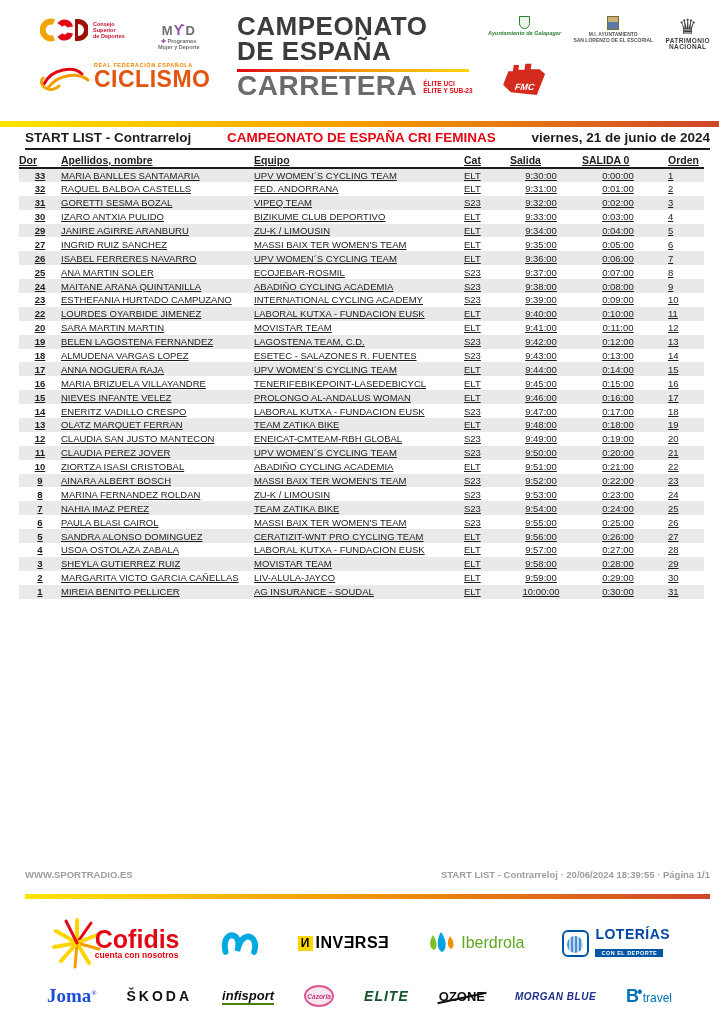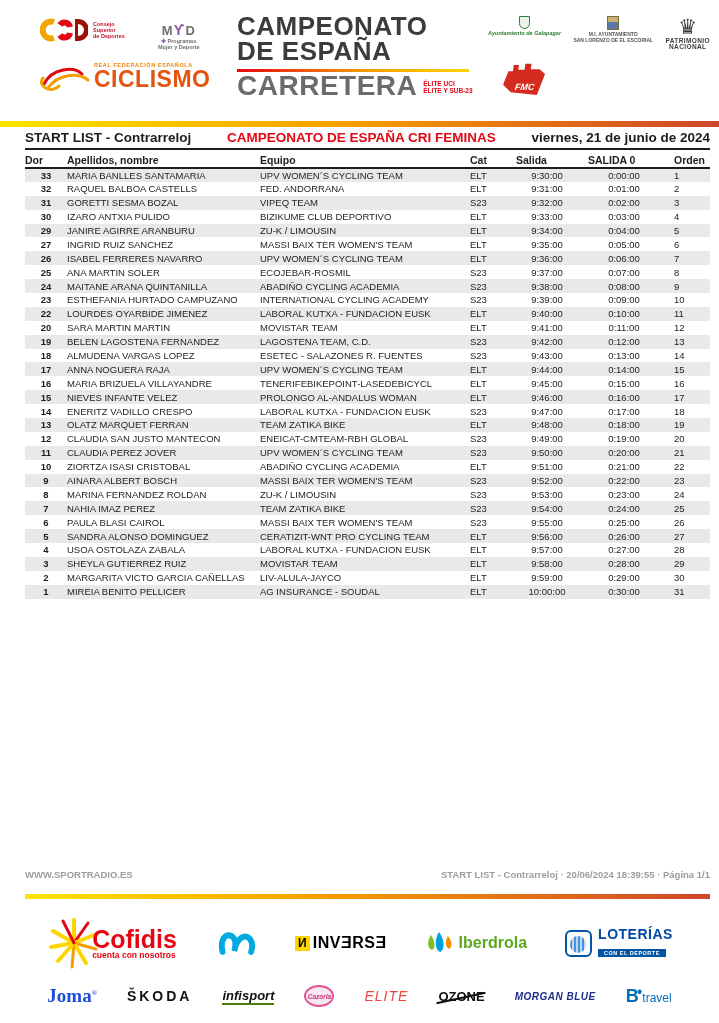--- a/index.html
+++ b/index.html
@@ -54,21 +54,21 @@
   
   #bar-top { left:0; top:121px; width:719px; height:6px;
     background:linear-gradient(90deg,#ffe500,#f59c00 50%,#d0452b); }
   #titlebar { left:25px; top:127px; width:685px; height:23px; border-bottom:2.5px solid #1d1d1b;
     display:flex; justify-content:space-between; align-items:center; }
   .tb-left { font-size:13.5px; font-weight:bold; color:#1d1d1b; }
   .tb-center { font-size:13.5px; font-weight:bold; color:#e30613; }
   .tb-right { font-size:13.5px; font-weight:bold; color:#1d1d1b; }
 
   
-  #startlist { left:25px; top:152px; width:685px; border-collapse:collapse; table-layout:fixed; }
+  #startlist { left:19px; top:152px; width:685px; border-collapse:collapse; table-layout:fixed;text-decoration:underline; }
   #startlist th { font-size:10.5px; font-weight:bold; text-align:left; height:16px;
     border-bottom:2px solid #1d1d1b; padding:0; }
   #startlist td { font-size:9.5px; height:13.9px; padding:0; white-space:nowrap; overflow:hidden; }
   #startlist tr.shade td { background:#e9e9e9; }
   .c0 { width:42px; text-align:center; font-weight:bold; }
   th.c0 { text-align:center; }
   .c1 { width:193px; }
   .c2 { width:208px; }
   .c3 { width:48px; padding-left:2px !important; }
   .c4 { width:72px; text-align:center; padding-right:10px !important; }
@@ -87,21 +87,21 @@
   #sponsors1 { left:0; top:912px; width:719px; height:62px; display:flex;
     justify-content:center; align-items:center; gap:38px; }
   .cofidis { display:flex; align-items:center; }
   .cofidis-txt { margin-left:-10px; }
   .cofidis-name { color:#e30613; font-size:25px; font-weight:bold; line-height:24px; }
   .cofidis-tag { color:#e30613; font-size:8.5px; font-weight:bold; line-height:9px; }
   .inverse { display:flex; align-items:center; gap:3px; }
   .inverse-box { width:15px; height:15px; background:#ffd500; color:#000; font-weight:bold;
     font-size:12px; display:flex; align-items:center; justify-content:center; }
   .inverse-name { font-size:16px; font-weight:bold; color:#000; letter-spacing:.5px; }
-  .iberdrola { display:flex; align-items:center; gap:4px;font-weight:bold; }
+  .iberdrola { display:flex; align-items:center; gap:4px; }
   .iberdrola-name { color:#5ea81e; font-size:16px; }
   .loterias { display:flex; align-items:center; gap:6px; }
   .lot-icon { width:27px; height:27px; border:2.5px solid #0055a5; border-radius:6px;
     position:relative; }
   .lot-ball { position:absolute; left:3px; bottom:2px; width:16px; height:17px; border-radius:50%;
     background:repeating-linear-gradient(90deg,#4a90d9 0 2px,#bcd8f2 2px 4px); }
   .lot-txt .lot-name { color:#0048a5; font-size:14px; font-weight:bold; letter-spacing:.5px; line-height:14px; }
   .lot-badge { background:#0055a5; color:#fff; font-size:5.5px; font-weight:bold;
     padding:1px 6px; letter-spacing:.5px; display:inline-block; }
 
@@ -109,21 +109,21 @@
   #sponsors2 { left:0; top:980px; width:719px; height:32px; display:flex;
     justify-content:center; align-items:center; gap:30px; }
   .joma { color:#1d4ed8; font-size:19px; font-weight:bold; font-family:Liberation Serif, serif; }
   .joma sup { font-size:7px; }
   .skoda { color:#111; font-size:14px; font-weight:bold; letter-spacing:3px; }
   .infisport { color:#111; font-size:13px; font-weight:bold; font-style:italic;
     border-bottom:2px solid #4d7c0f; }
   .cazorla { width:30px; height:22px; border:2px solid #e0589a; border-radius:50%;
     background:#f6e7f0; color:#c4347e; font-size:6.5px; font-weight:bold; font-style:italic;
     display:flex; align-items:center; justify-content:center; }
-  .elite { color:#ef4444; font-size:14px; font-weight:normal; font-style:italic; letter-spacing:1px; }
+  .elite { color:#14532d; font-size:14px; font-weight:bold; font-style:italic; letter-spacing:1px; }
   .ozone { color:#111; font-size:13px; font-weight:bold; position:relative; }
   .ozone::after { content:""; position:absolute; left:-2px; right:-2px; top:55%; height:2px;
     background:#111; transform:rotate(-12deg); }
   .morganblue { color:#1f2d8a; font-size:10px; font-weight:bold; font-style:italic; letter-spacing:.5px; }
   .btravel { color:#0070b8; font-size:12px; }
   .btravel b { font-size:18px; }
   .btravel .dot { color:#0070b8; font-size:16px; vertical-align:super; line-height:0; margin-left:-2px; }
 </style>
 </head>
 <body>

